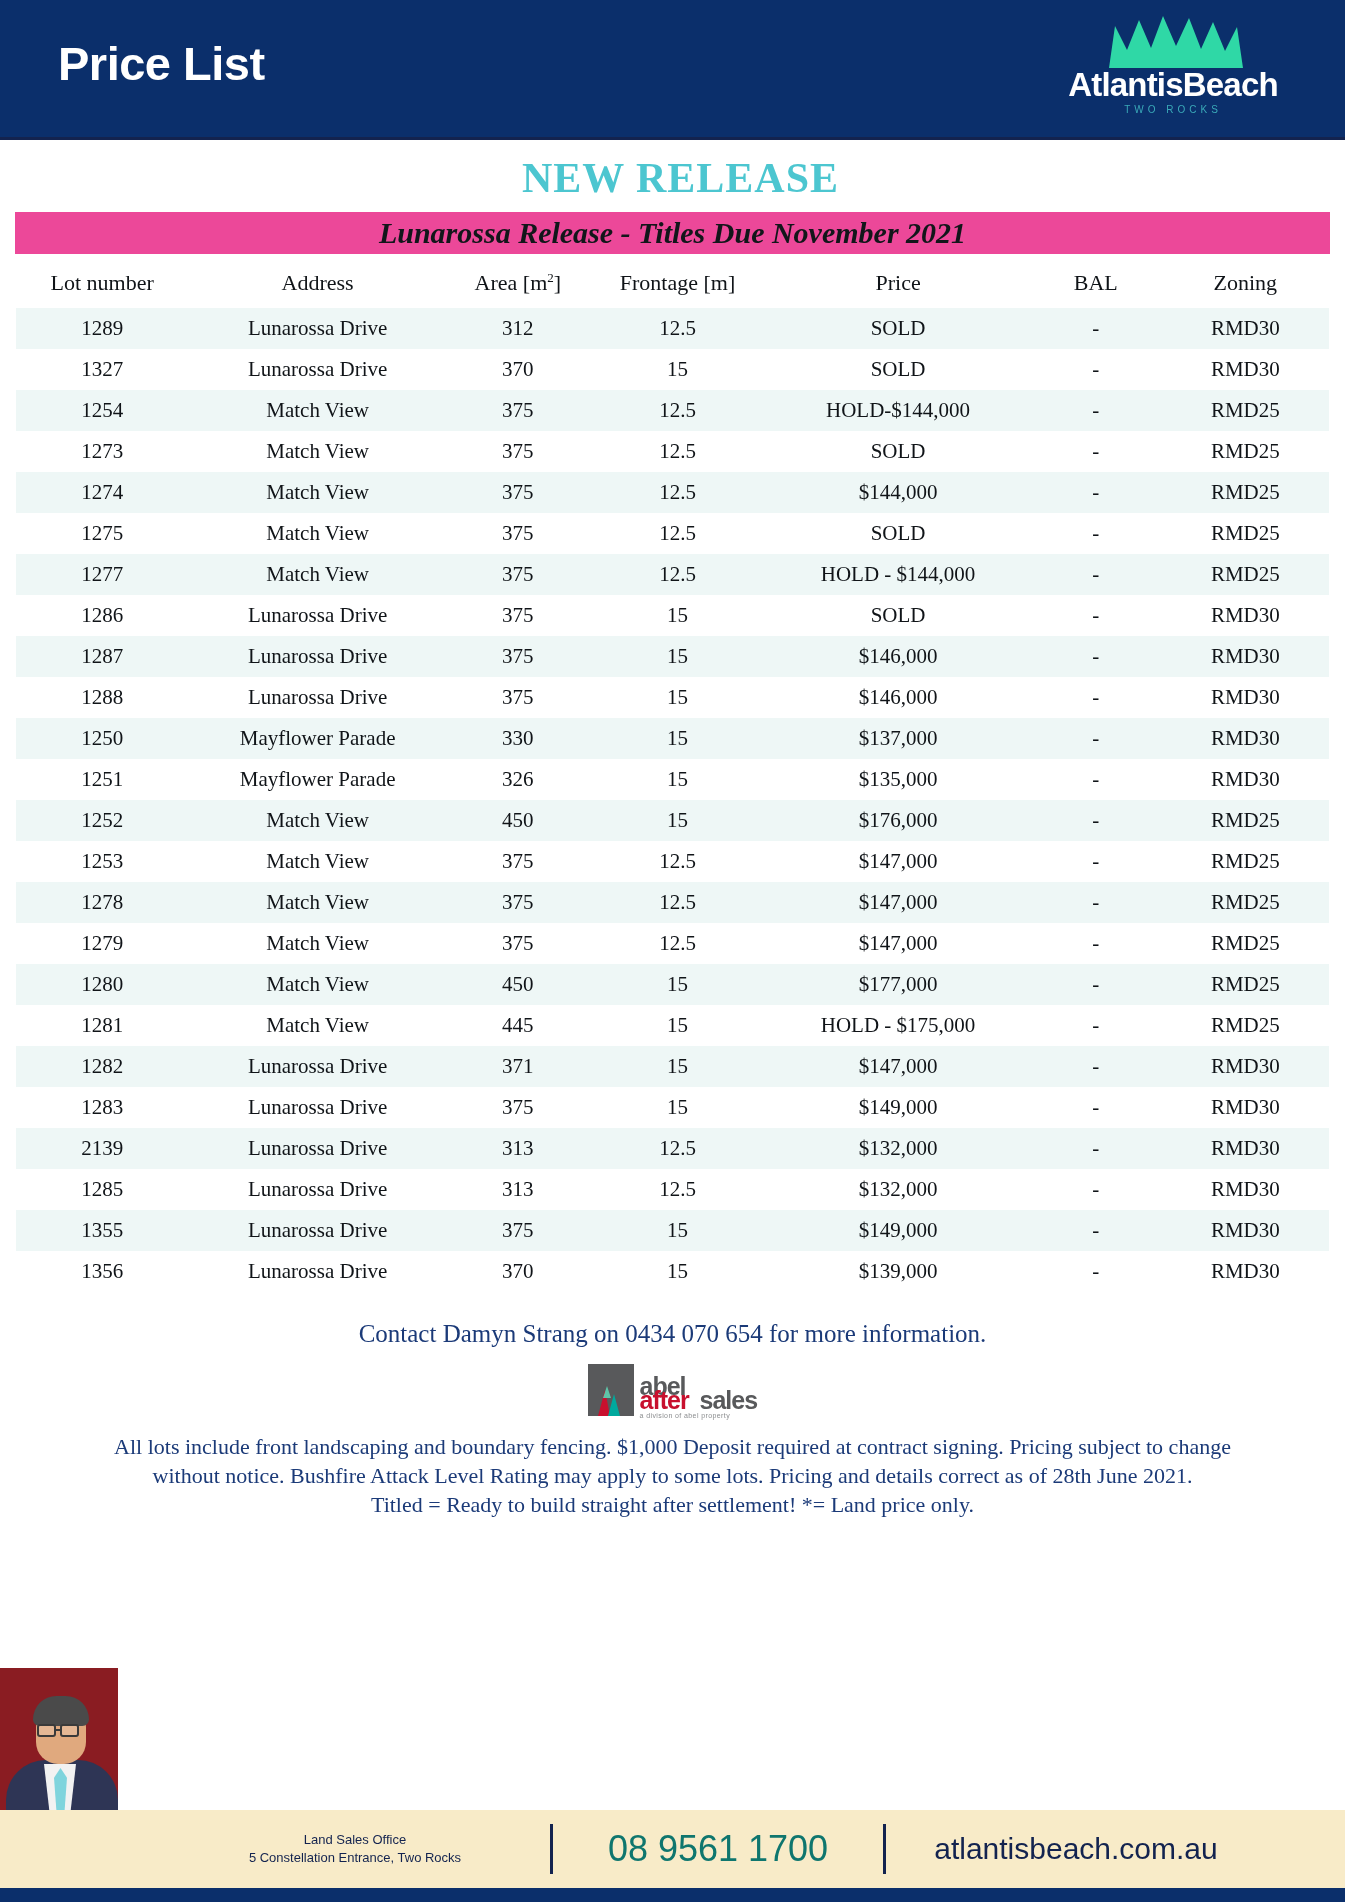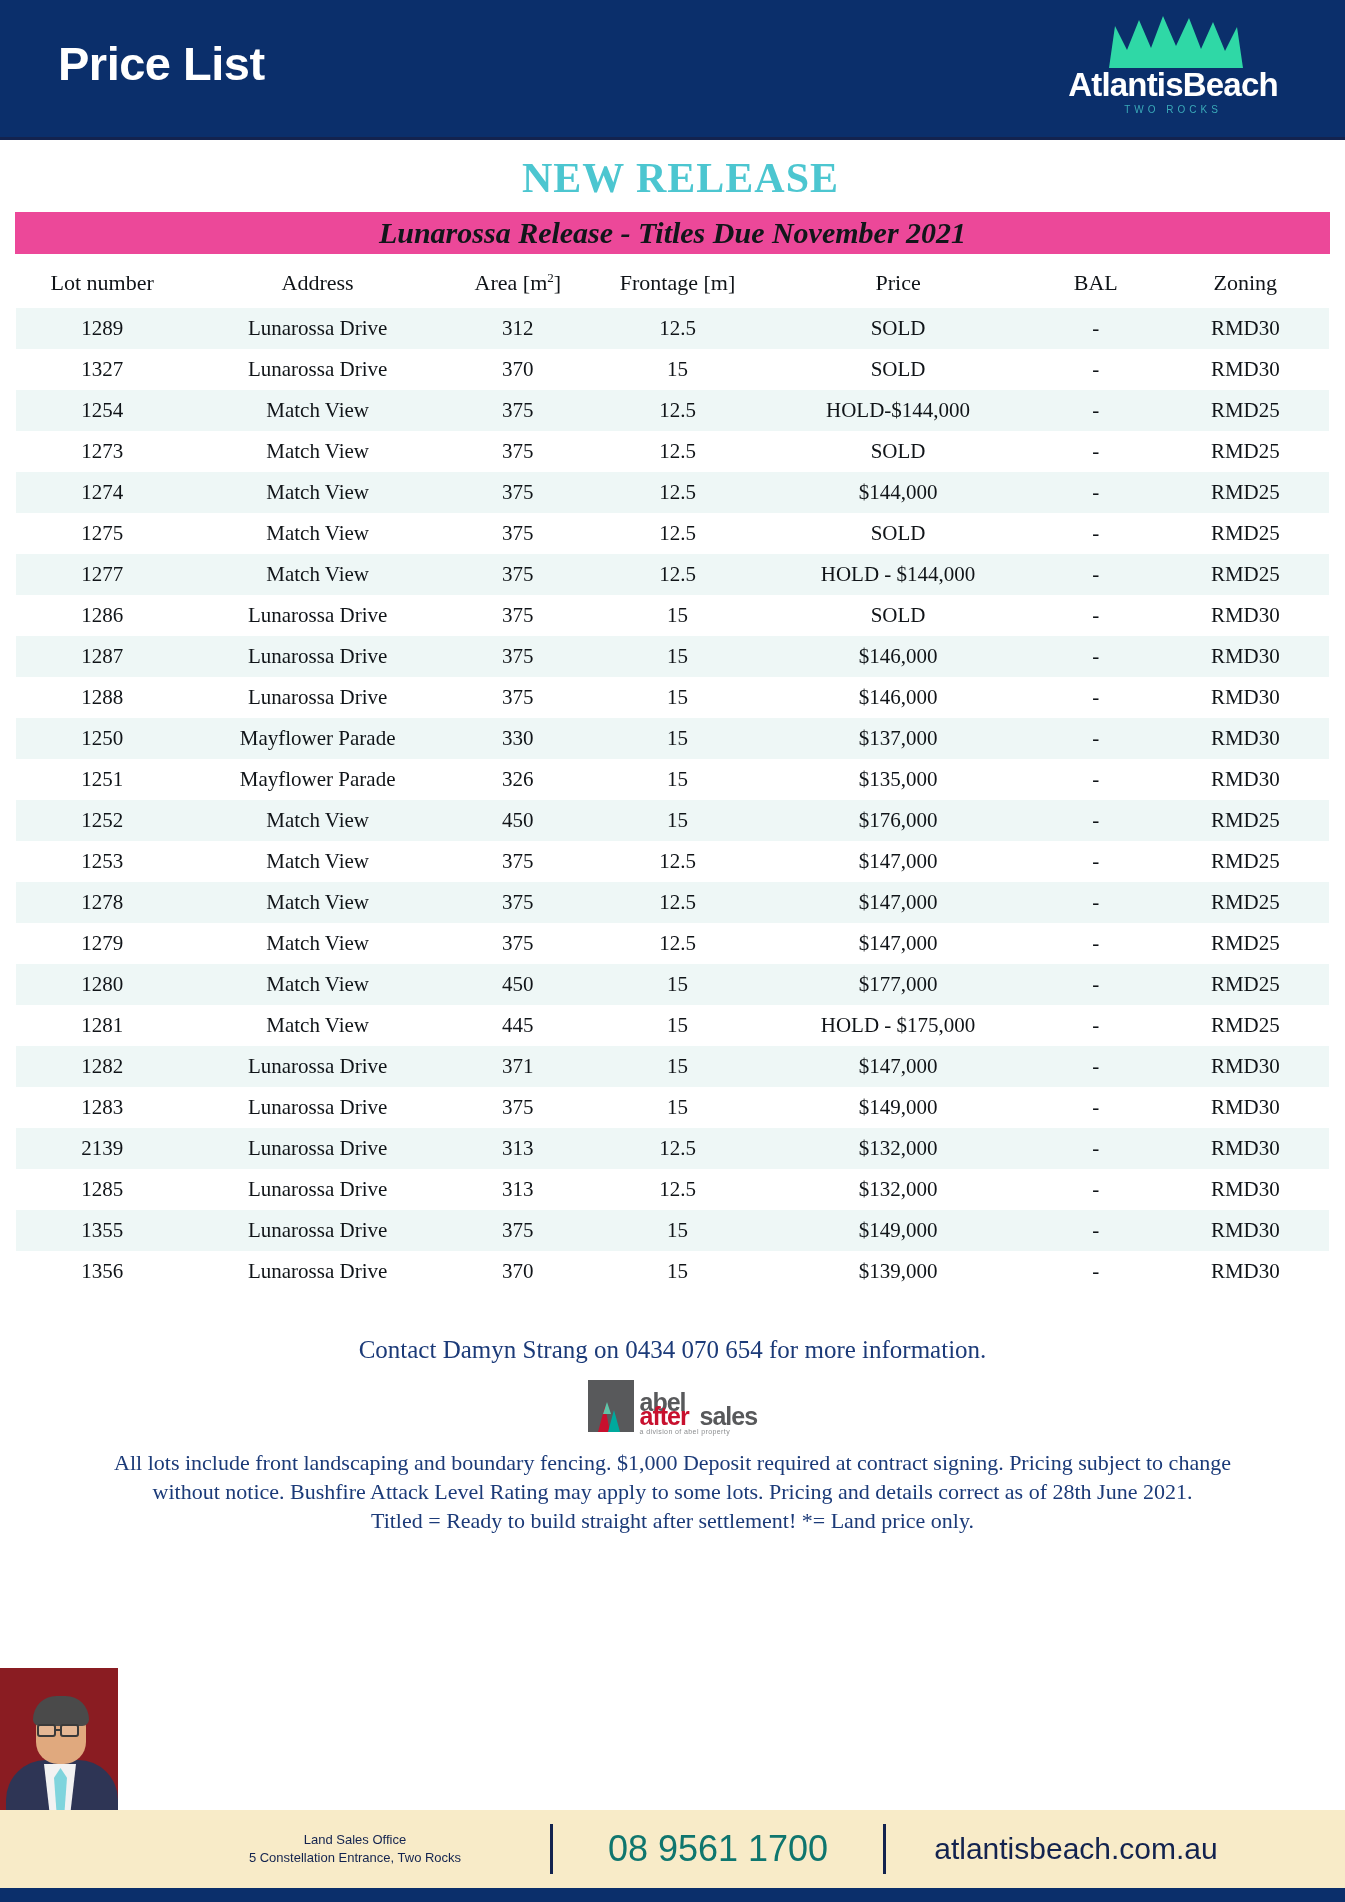--- a/index.html
+++ b/index.html
@@ -109,21 +109,21 @@
   .c-price   { width: 260px; }
   .c-bal     { width: 130px; }
   .c-zone    { width: 165px; }
   .sold  { color: #cf1a1a; }
   .hold  { color: #2196dd; }
   .sup { font-size: 13px; vertical-align: super; }
 
   
   .contact {
     text-align: center;
-    margin-top: 44px;
+    margin-top: 28px;
     font-family: "Liberation Serif", serif;
     font-size: 25px;
     color: #1b3a78;
   }
 
   
   .abel-wrap { margin-top: 14px; display:flex; justify-content:center; }
   .abel { position: relative; width: 170px; height: 62px; }
   .abel-sq { position:absolute; left:0; top:2px; width:46px; height:52px; background:#58595b; }
   .abel-fig { position:absolute; left:6px; top:22px; width:34px; height:32px; }

